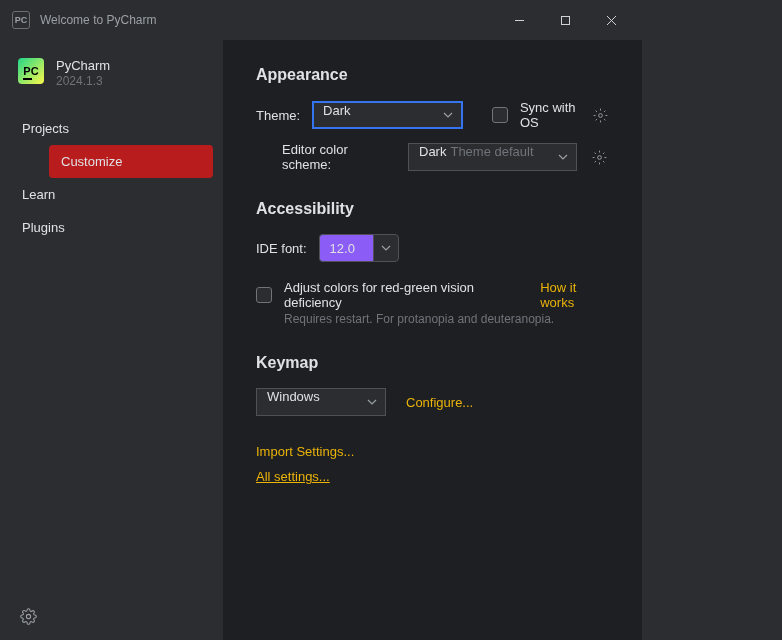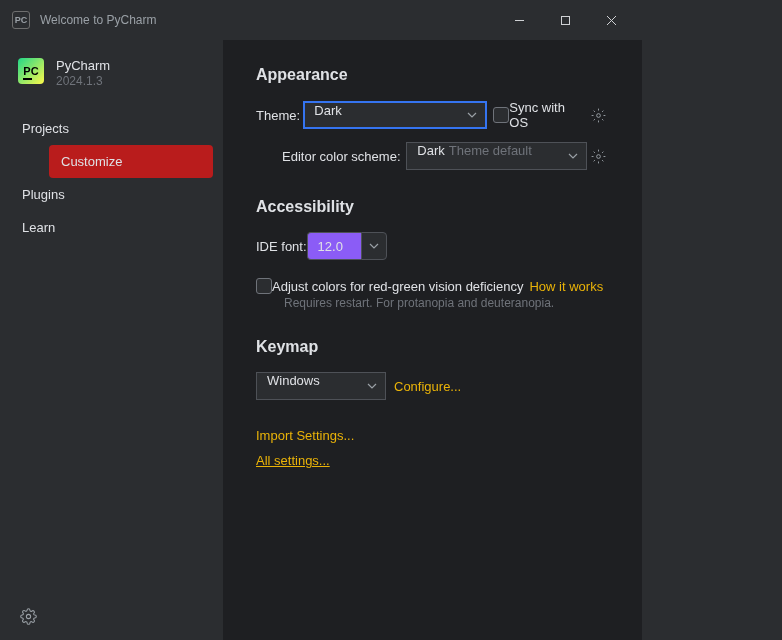--- a/index.html
+++ b/index.html
@@ -27,21 +27,21 @@
   .nav { display: flex; flex-direction: column; padding: 4px 10px; }
   .nav-item { height: 33px; display: flex; align-items: center; padding: 0 12px; border-radius: 4px; font-size: 13px; color: #dfe1e5; cursor: pointer; }
   .nav-item.active { background: #b91c1c; margin-left: 39px; }
   .sidebar-footer { margin-top: auto; padding: 12px 16px; }
   .gear { cursor: pointer; }
 
   
   .main { flex: 1; background: #1e1f22; padding: 26px 32px; overflow: auto; }
   h2 { font-size: 16px; font-weight: 600; color: #dfe1e5; margin-bottom: 16px; }
   .section { margin-bottom: 28px; }
-  .row { display: flex; align-items: center; margin-bottom: 12px; }
+  .row { display: flex; align-items: center; margin-bottom: 12px; gap: 12px; }
   .label { font-size: 13px; color: #dfe1e5; }
   .label-muted { font-size: 13px; color: #dfe1e5; }
   .select { position: relative; background: #2b2d30; border: 1px solid #4e5157; border-radius: 0; height: 28px; display: flex; padding: 0 26px 0 10px; font-size: 13px; color: #dfe1e5; cursor: pointer; }
   .select.focused { border: 2px solid #3574f0; padding: 0 25px 0 9px; height: 28px; }
   .select .chev { position: absolute; right: 8px; top: 50%; transform: translateY(-50%); }
   .select .placeholder { color: #6f737a; margin-left: 4px; }
   .input-group { display: flex; }
   .num-input { background: #8b5cf6; border: 1px solid #4e5157; border-right: none; border-radius: 4px 0 0 4px; height: 28px; width: 54px; padding: 0 10px; font-size: 13px; color: #dfe1e5; display: flex; align-items: center; }
   .num-step { background: #2b2d30; border: 1px solid #4e5157; border-radius: 0 4px 4px 0; height: 28px; width: 26px; display: flex; align-items: center; justify-content: center; cursor: pointer; }
   .checkbox { width: 16px; height: 16px; border: 1px solid #6f737a; border-radius: 3px; background: #2b2d30; cursor: pointer; flex-shrink: 0; }
@@ -90,24 +90,24 @@
         </div>
       </div>
       <div class="nav">
         <div class="nav-item">
             <span>Projects</span>
           </div>
         <div class="nav-item active">
             <span>Customize</span>
           </div>
         <div class="nav-item">
+            <span>Learn</span>
+          </div>
+        <div class="nav-item">
             <span>Plugins</span>
-          </div>
-        <div class="nav-item">
-            <span>Learn</span>
           </div>
       </div>
       <div class="sidebar-footer">
         <div class="gear icon-btn">
           <svg class="gear-svg" width="17" height="17" viewBox="0 0 24 24" stroke-width="1.5">
               <circle cx="12" cy="12" r="3"></circle>
               <path d="M19.4 15a1.7 1.7 0 0 0 .34 1.87l.06.06a2 2 0 1 1-2.83 2.83l-.06-.06a1.7 1.7 0 0 0-1.87-.34 1.7 1.7 0 0 0-1 1.56V21a2 2 0 0 1-4 0v-.09a1.7 1.7 0 0 0-1.11-1.56 1.7 1.7 0 0 0-1.87.34l-.06.06a2 2 0 1 1-2.83-2.83l.06-.06a1.7 1.7 0 0 0 .34-1.87 1.7 1.7 0 0 0-1.56-1H3a2 2 0 0 1 0-4h.09a1.7 1.7 0 0 0 1.56-1.11 1.7 1.7 0 0 0-.34-1.87l-.06-.06a2 2 0 1 1 2.83-2.83l.06.06a1.7 1.7 0 0 0 1.87.34H9a1.7 1.7 0 0 0 1-1.56V3a2 2 0 0 1 4 0v.09a1.7 1.7 0 0 0 1 1.56 1.7 1.7 0 0 0 1.87-.34l.06-.06a2 2 0 1 1 2.83 2.83l-.06.06a1.7 1.7 0 0 0-.34 1.87V9a1.7 1.7 0 0 0 1.56 1H21a2 2 0 0 1 0 4h-.09a1.7 1.7 0 0 0-1.56 1z"></path>
             </svg>
         </div>
       </div>

